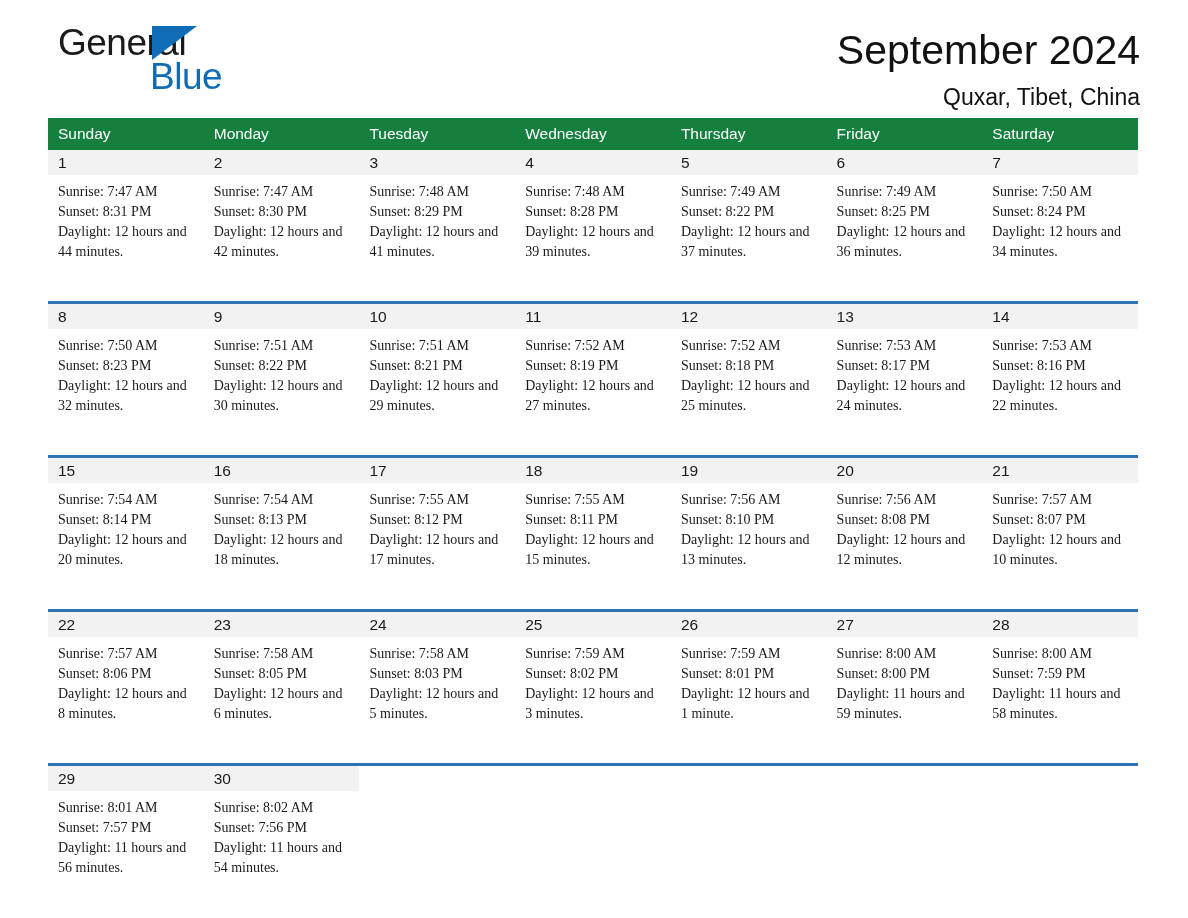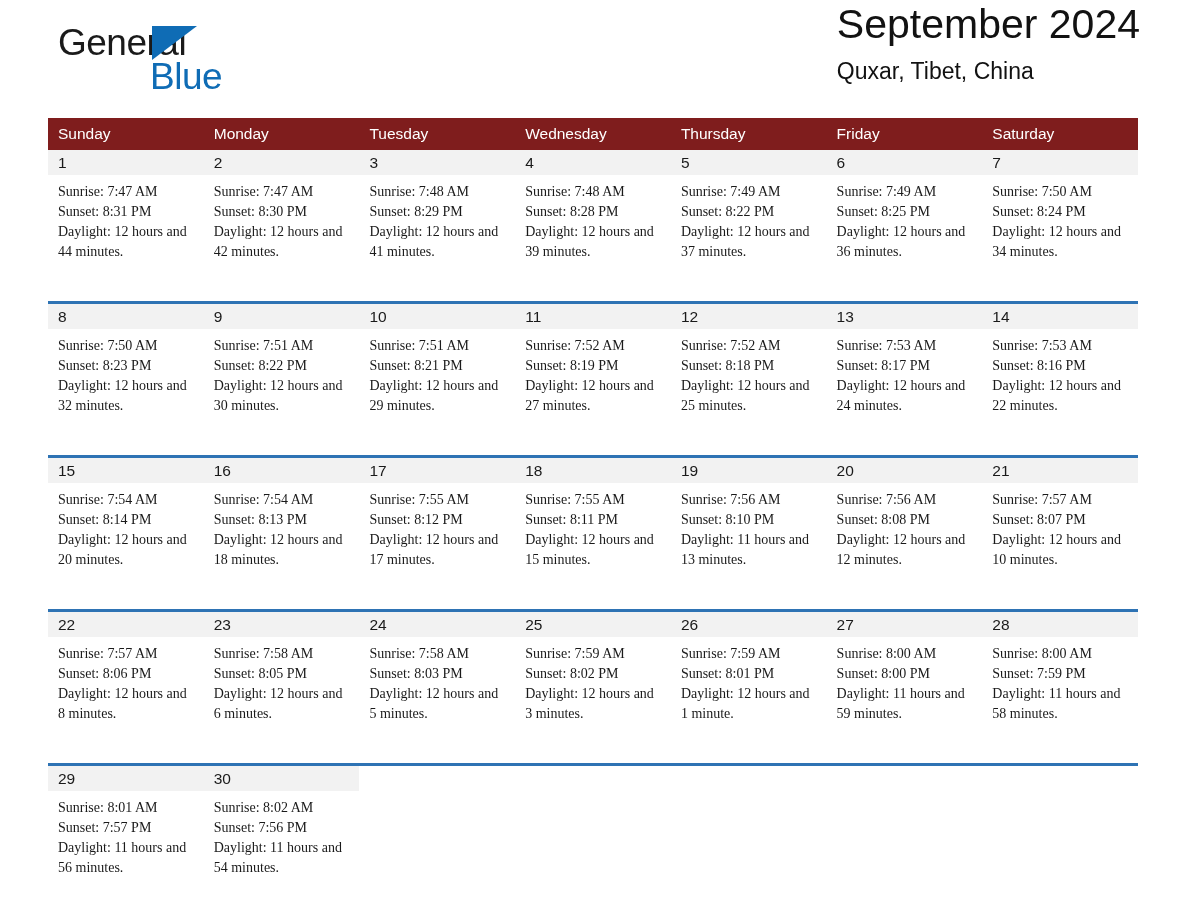--- a/index.html
+++ b/index.html
@@ -58,20 +58,22 @@
     left: 79px;
     top: 42px;
     font-size: 37px;
     line-height: 42px;
     letter-spacing: -0.5px;
     color: #0f6cb5;
     font-weight: 400;
     margin-left: 23px;
   }
   .titles {
+    text-align: right;
+    padding-top: 26px;
   }
   .month-title {
     font-size: 41px;
     line-height: 49px;
     font-weight: 400;
     color: #121212;
     white-space: nowrap;
   }
   .location-title {
     margin-top: 9px;
@@ -81,21 +83,21 @@
     color: #121212;
     white-space: nowrap;
   }
 
   
   .calendar {
     width: 1090px;
   }
   .weekday-row {
     display: flex;
-    background: #7f1d1d;
+    background: #15803d;
     height: 32px;
   }
   .weekday-cell {
     flex: 1 1 0;
     min-width: 0;
     color: #ffffff;
     font-size: 15.5px;
     line-height: 32px;
     padding-left: 10px;
     box-sizing: border-box;
@@ -334,21 +336,21 @@
           <div>Sunrise: 7:55 AM</div>
           <div>Sunset: 8:11 PM</div>
           <div class="daylight">Daylight: 12 hours and 15 minutes.</div>
         </div>
       </div>
       <div class="day-cell">
         <div class="day-number">19</div>
         <div class="day-body">
           <div>Sunrise: 7:56 AM</div>
           <div>Sunset: 8:10 PM</div>
-          <div class="daylight">Daylight: 11 hours and 13 minutes.</div>
+          <div class="daylight">Daylight: 12 hours and 13 minutes.</div>
         </div>
       </div>
       <div class="day-cell">
         <div class="day-number">20</div>
         <div class="day-body">
           <div>Sunrise: 7:56 AM</div>
           <div>Sunset: 8:08 PM</div>
           <div class="daylight">Daylight: 12 hours and 12 minutes.</div>
         </div>
       </div>

